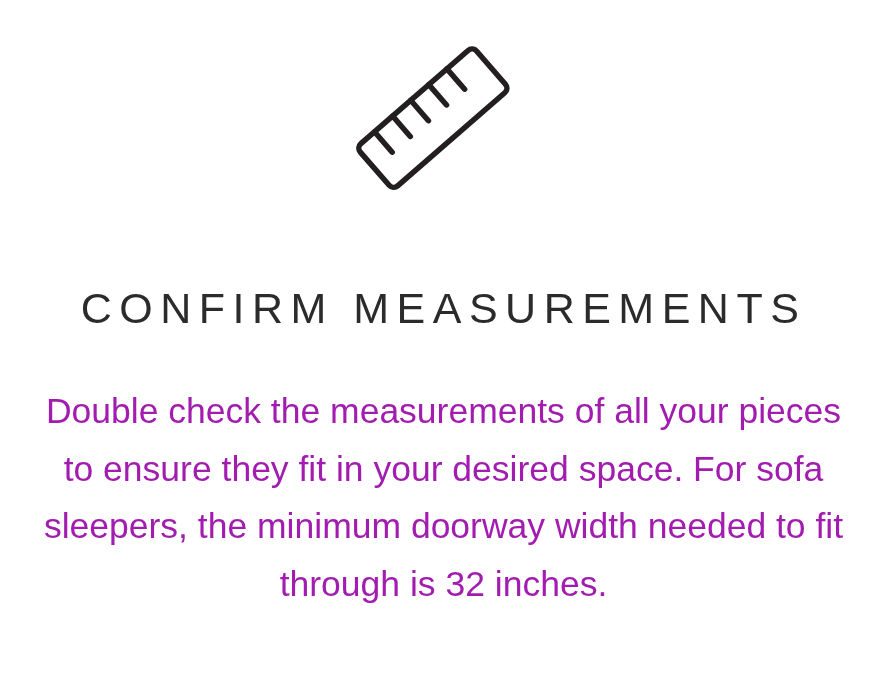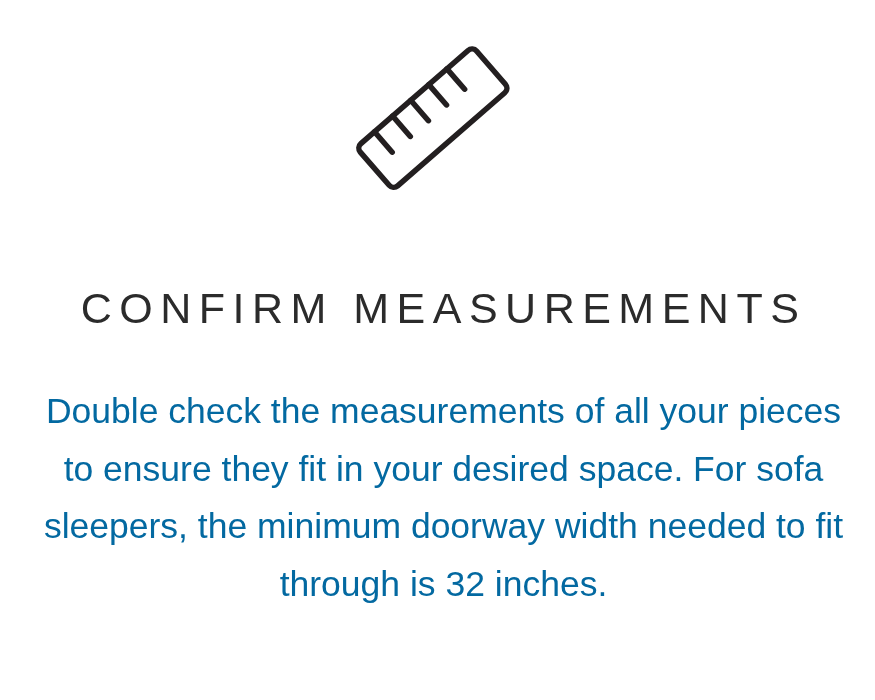--- a/index.html
+++ b/index.html
@@ -44,21 +44,21 @@
     text-align: center;
     color: #2b2b2b;
     white-space: nowrap;
   }
   .body-copy {
     margin-top: 52px;
     width: 800px;
     font-size: 35.5px;
     line-height: 1.62;
     text-align: center;
-    color: #0369a1;
+    color: #a21caf;
     font-weight: 400;
   }
 </style>
 </head>
 <body>
 
 <div class="card">
 
   <div class="icon-wrap">
     <svg width="220" height="190" viewBox="0 0 220 190" aria-hidden="true">

